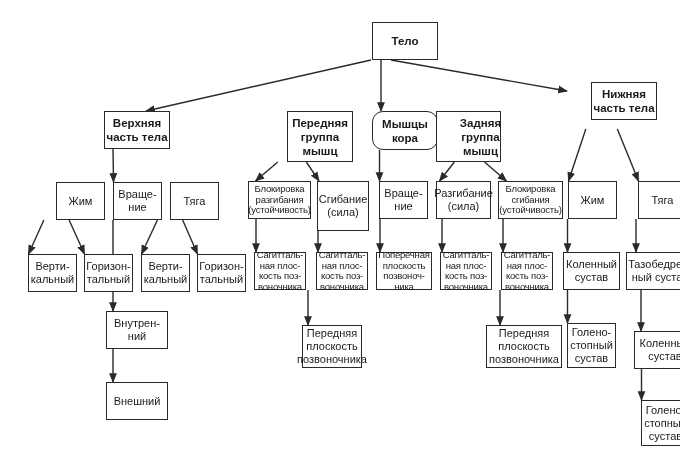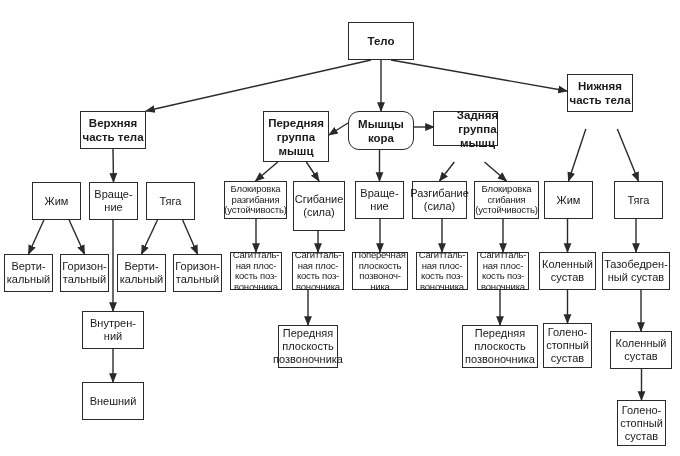--- a/index.html
+++ b/index.html
@@ -1,20 +1,20 @@
 <!DOCTYPE html>
 <html><head>
 <meta charset="utf-8">
 <style>
   html, body { margin:0; padding:0; background:#ffffff; }
   body { width:680px; height:456px; position:relative; overflow:hidden; font-family:"Liberation Sans", sans-serif; color:#1a1a1a; }
   svg.edges { position:absolute; left:0; top:0; }
   .node { position:absolute; box-sizing:border-box; border:1.6px solid #2a2a2a; background:#fff;
           display:flex; align-items:center; justify-content:center; text-align:center;
-          font-size:11px; line-height:12px; white-space:pre-line; }
+          font-size:11px; line-height:12px; white-space:pre-line;margin-left:24px; }
   .bold { font-weight:bold; font-size:11.5px; line-height:14px; }
   .small { font-size:9.5px; line-height:10.5px; letter-spacing:-0.2px; }
   .mid { font-size:11px; line-height:13px; }
 </style>
 </head>
 <body>
 
 <svg class="edges" width="680" height="456">
   <defs>
     <marker id="ah" viewBox="0 0 10 10" refX="9" refY="5" markerWidth="7" markerHeight="7" orient="auto-start-reverse">
@@ -58,24 +58,24 @@
 
 <div class="node bold" style="left:348px;top:22px;width:66px;height:38px;">Тело</div>
 
 <div class="node bold" style="left:80px;top:111px;width:66px;height:38px;">Верхняя
 часть тела</div>
 <div class="node bold" style="left:263px;top:111px;width:66px;height:51px;">Передняя
 группа
 мышц</div>
 <div class="node bold" style="left:348px;top:111px;width:66px;height:39px;border-radius:11px;">Мышцы
 кора</div>
-<div class="node bold" style="left:433px;top:111px;width:65px;height:35px;padding-left:24px;">Задняя
+<div class="node bold" style="left:412px;top:111px;width:65px;height:51px;padding-left:24px;">Задняя
 группа
 мышц</div>
-<div class="node bold" style="left:567px;top:74px;width:66px;height:38px;">Нижняя
+<div class="node bold" style="left:567px;top:82px;width:66px;height:38px;">Нижняя
 часть тела</div>
 
 <div class="node mid" style="left:32px;top:182px;width:49px;height:38px;">Жим</div>
 <div class="node mid" style="left:89px;top:182px;width:49px;height:38px;">Враще-
 ние</div>
 <div class="node mid" style="left:146px;top:182px;width:49px;height:38px;">Тяга</div>
 
 <div class="node small" style="left:224px;top:181px;width:63px;height:38px;">Блокировка
 разгибания
 (устойчивость)</div>

